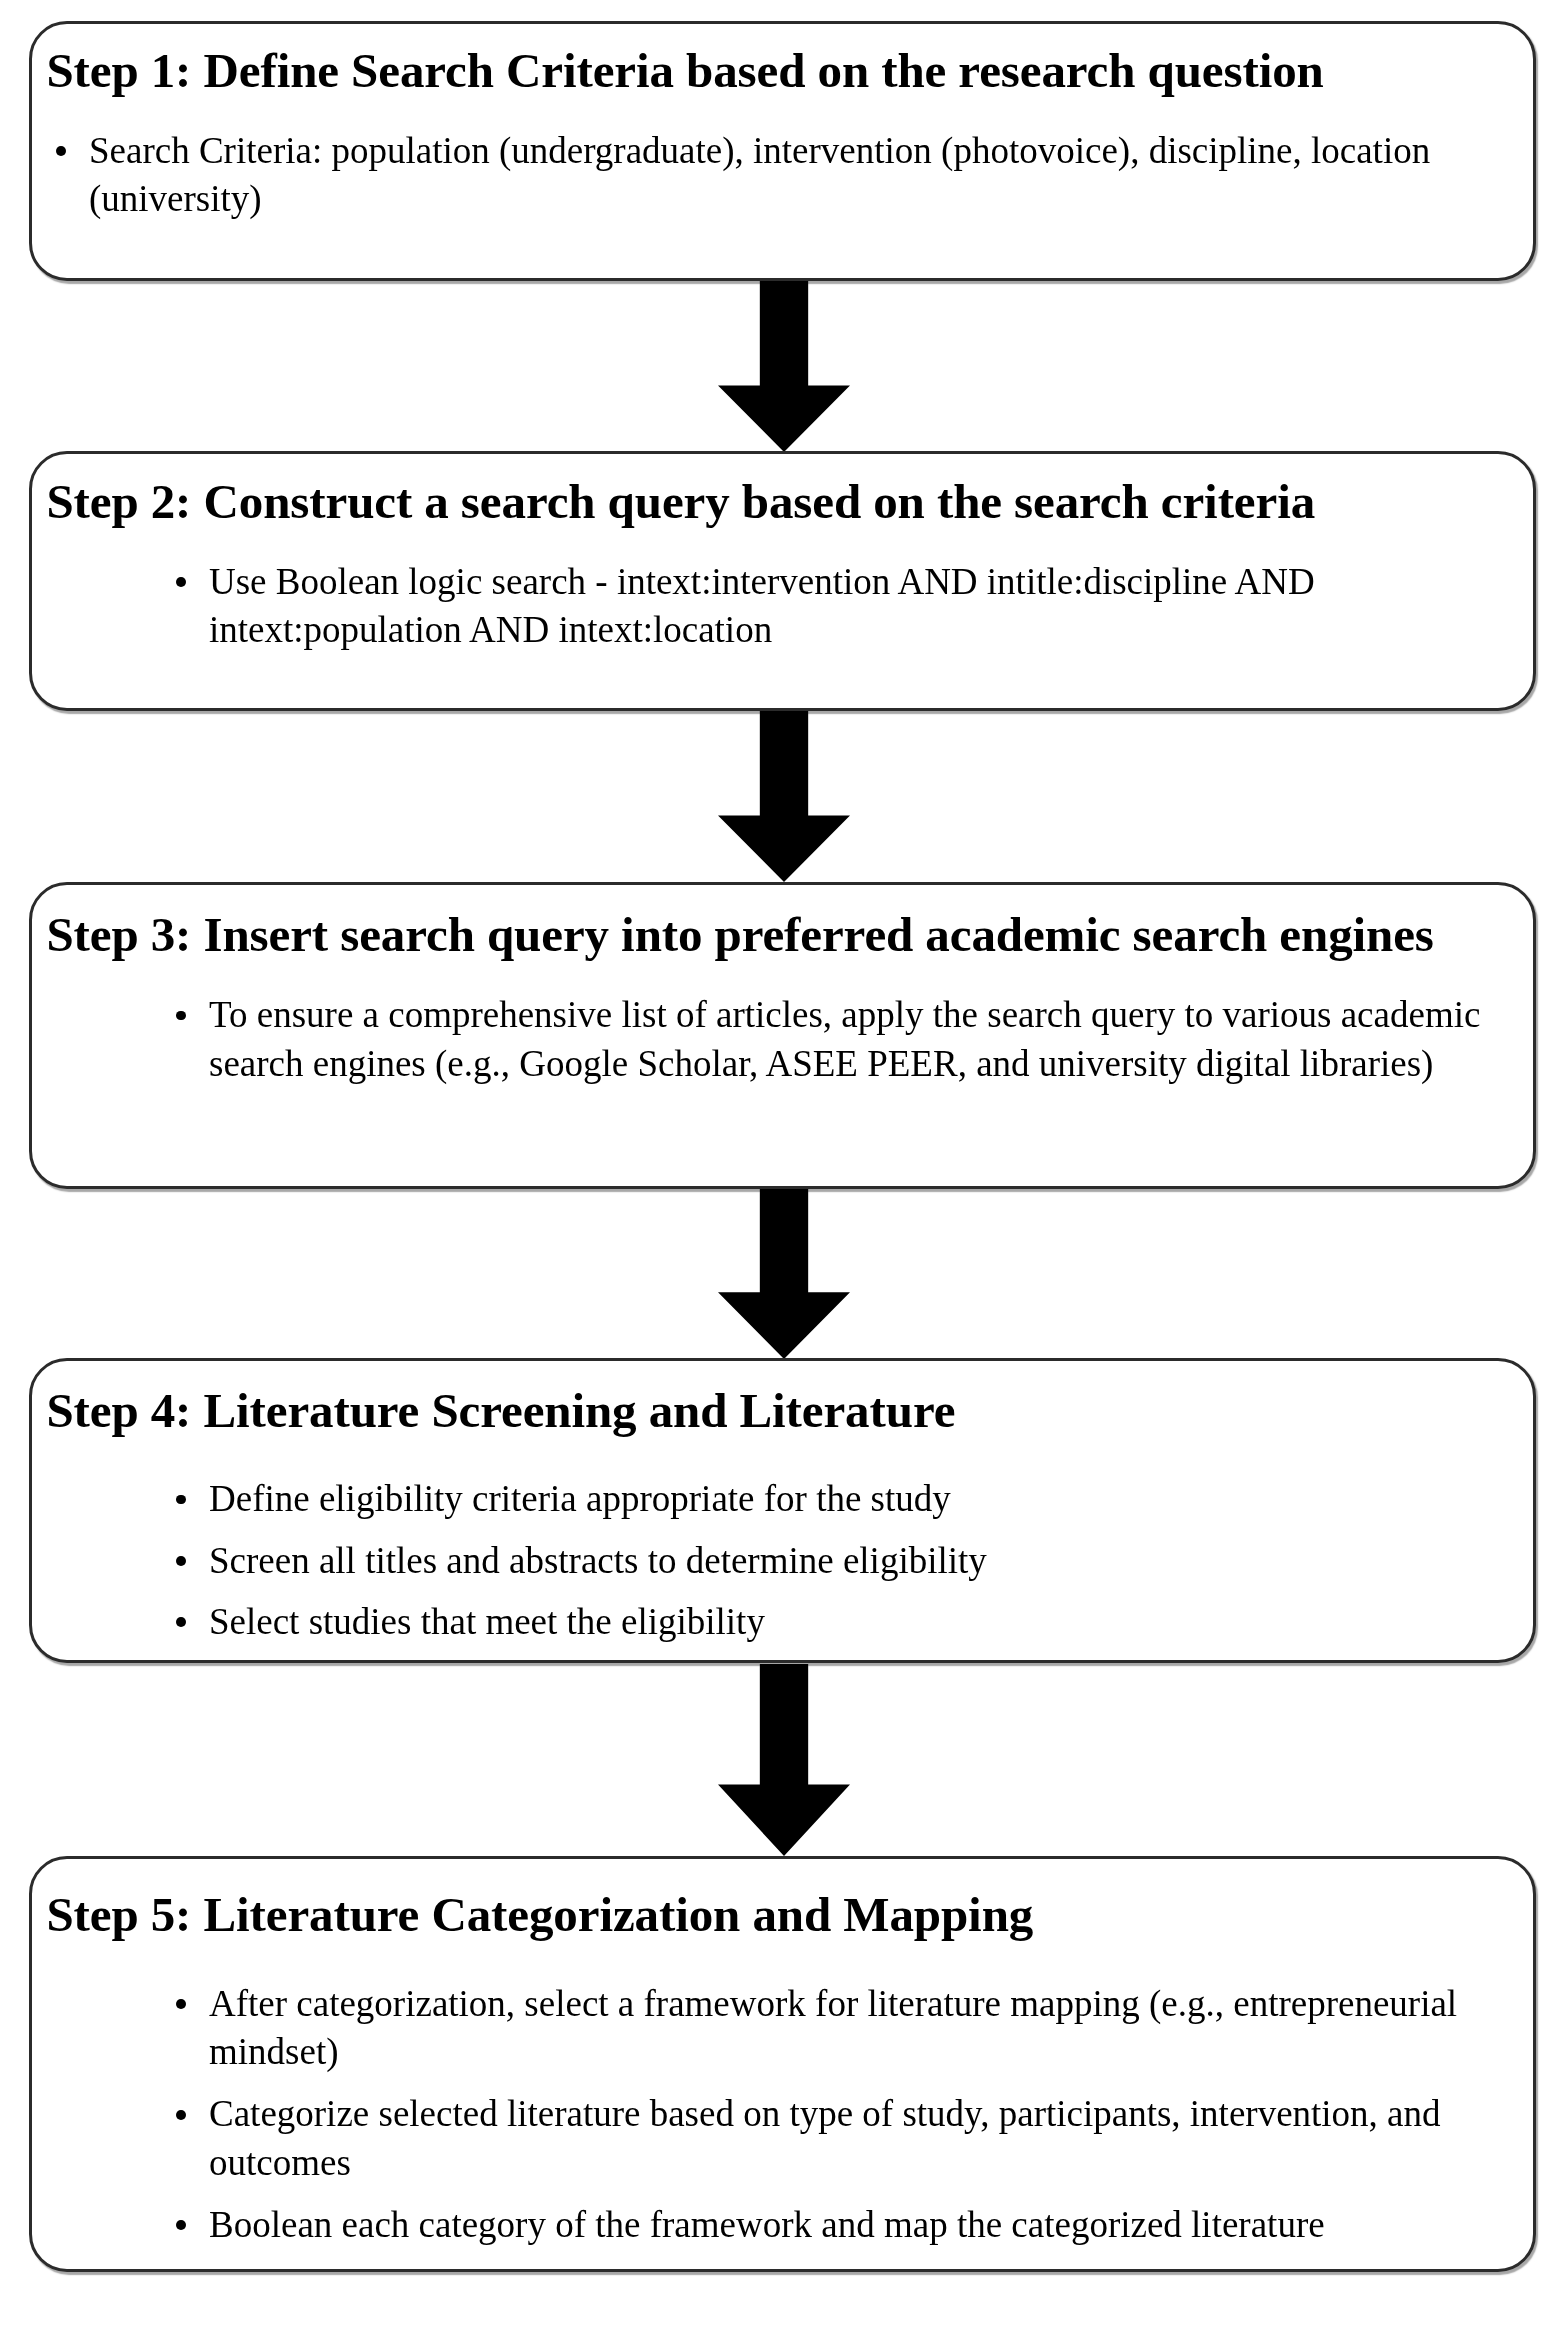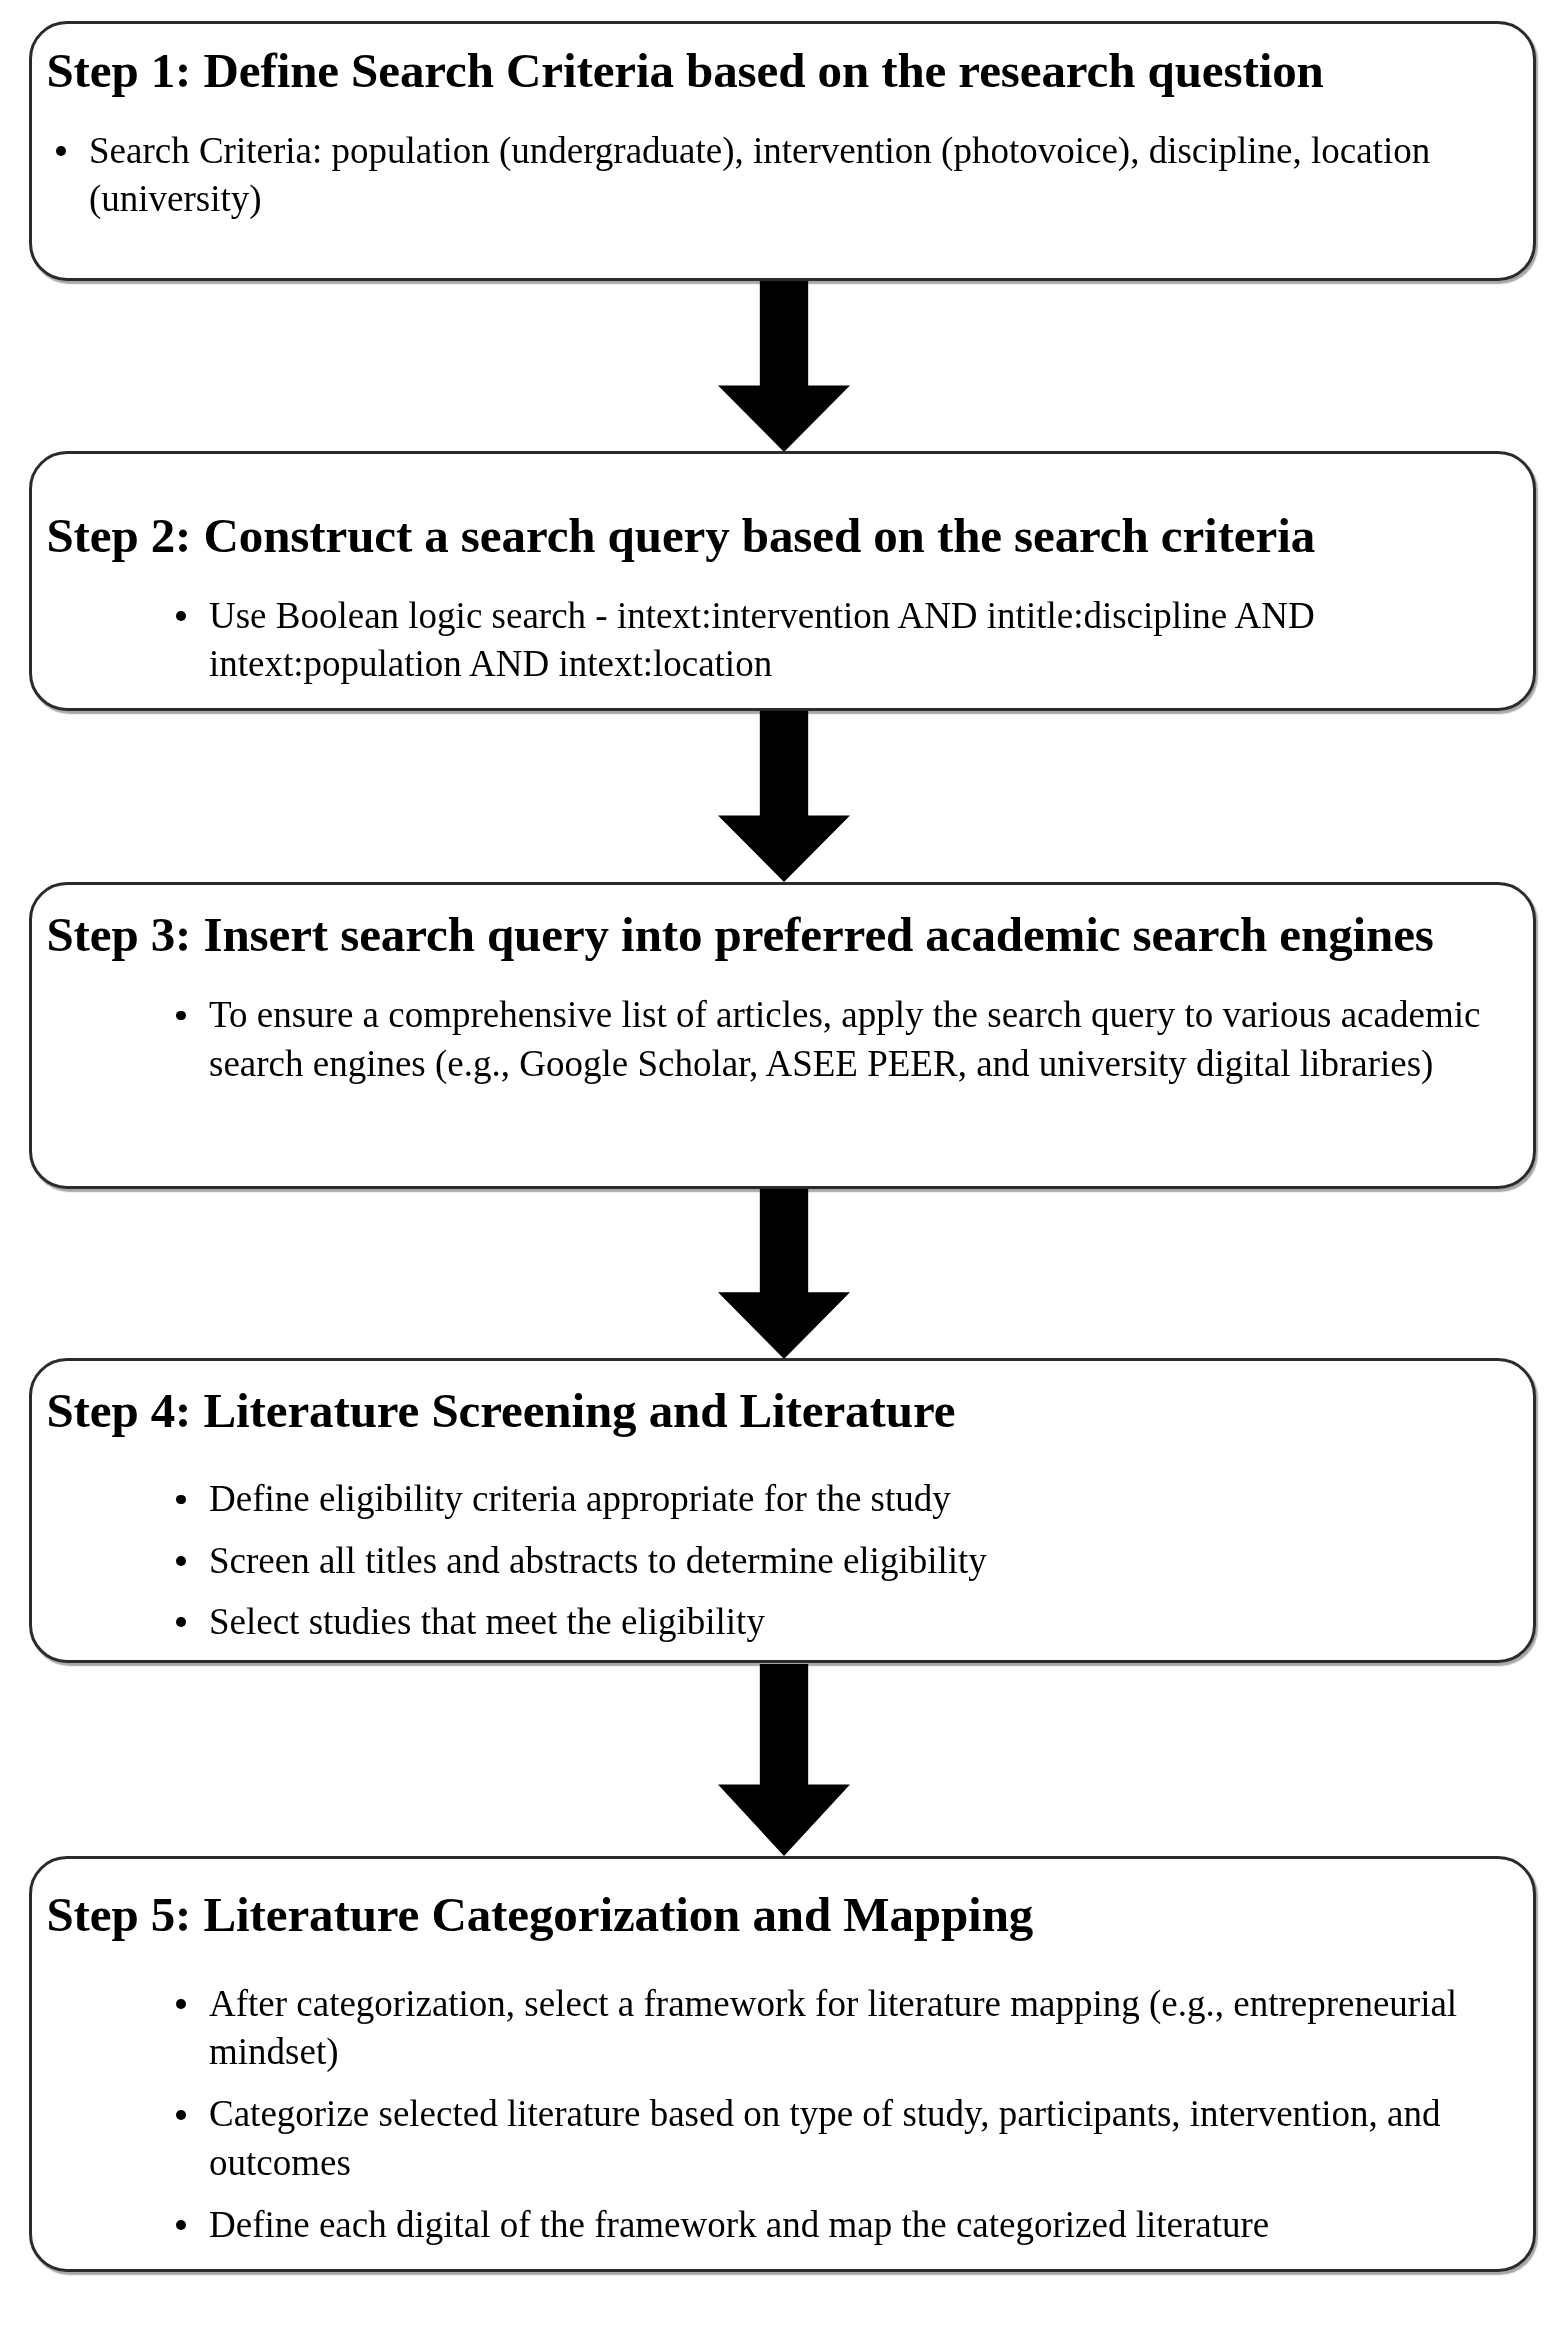--- a/index.html
+++ b/index.html
@@ -76,21 +76,21 @@
     padding-left: 140px;
     padding-right: 26px;
   }
 
   
   #box-1 { top: 21px;   height: 260px; }
   #box-1 .step-title { padding-top: 21px; }
   #box-1 .bullet-wrap { padding-top: 29px; padding-left: 20px; }
 
   #box-2 { top: 451px;  height: 260px; }
-  #box-2 .step-title { padding-top: 22px; margin-top: 34px; }
+  #box-2 .step-title { padding-top: 22px; }
   #box-2 .bullet-wrap { padding-top: 29px; }
 
   #box-3 { top: 882px; height: 307px; }
   #box-3 .step-title { padding-top: 23.5px; }
   #box-3 .bullet-wrap { padding-top: 30px; }
 
   #box-4 { top: 1358px; height: 305px; }
   #box-4 .step-title { padding-top: 23.5px; }
   #box-4 .bullet-wrap { padding-top: 38px; }
   #box-4 .bullets li + li { margin-top: 13px; }
@@ -206,21 +206,21 @@
           <li>
             <span class="dot"></span>
             <span>After categorization, select a framework for literature mapping (e.g., entrepreneurial mindset)</span>
           </li>
           <li>
             <span class="dot"></span>
             <span>Categorize selected literature based on type of study, participants, intervention, and outcomes</span>
           </li>
           <li>
             <span class="dot"></span>
-            <span>Define each digital of the framework and map the categorized literature</span>
+            <span>Boolean each category of the framework and map the categorized literature</span>
           </li>
         </ul>
       </div>
     </div>
 
   </div>
 </div>
 
 
 </body></html>

